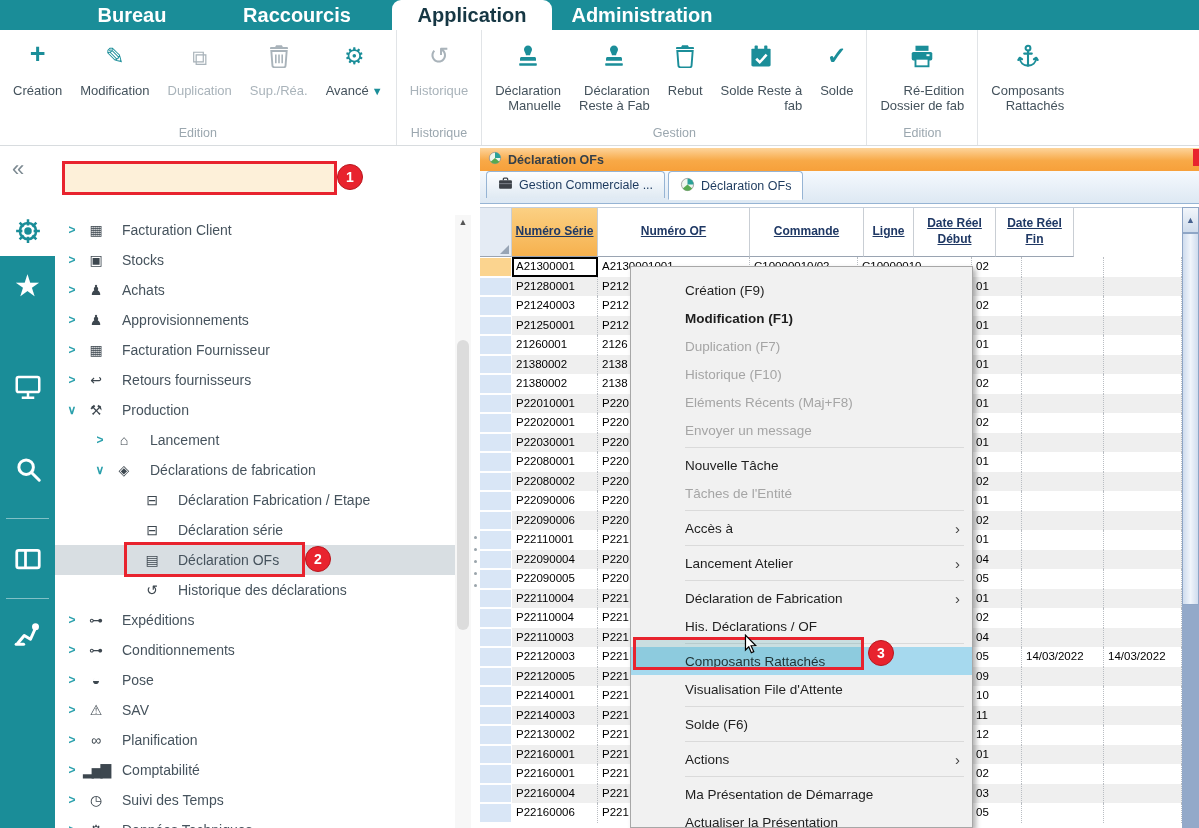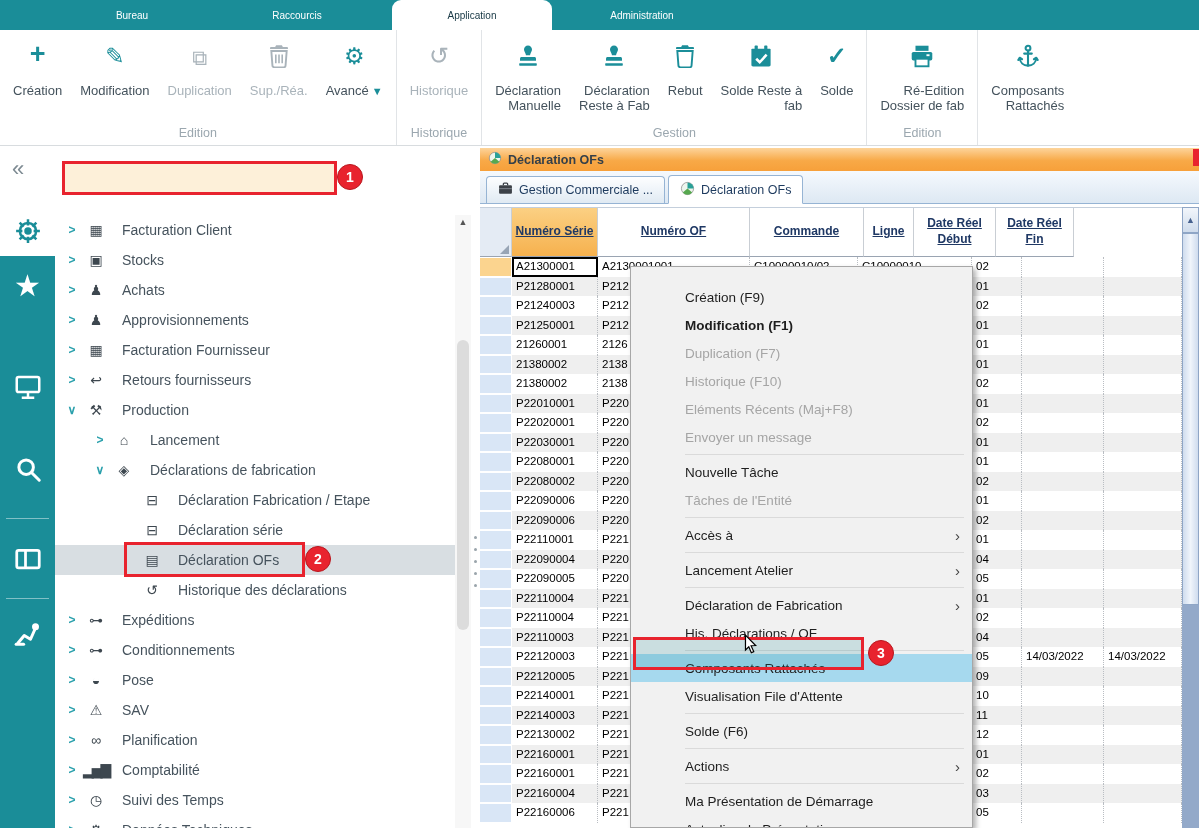--- a/index.html
+++ b/index.html
@@ -1,21 +1,21 @@
 <!DOCTYPE html>
 <html><head>
 <meta charset="utf-8">
 <style>
   *{margin:0;padding:0;box-sizing:border-box}
   html,body{width:1199px;height:828px;overflow:hidden}
   body{position:relative;font-family:"Liberation Sans",sans-serif;background:#fff}
 
   
   .topbar{position:absolute;left:0;top:0;width:1199px;height:30px;background:#1a8d98;display:flex;padding-left:62px}
-  .toptab{width:140px;display:flex;align-items:center;justify-content:center;color:#fff;font-weight:normal;font-size:10px}
+  .toptab{width:140px;display:flex;align-items:center;justify-content:center;color:#fff;font-weight:bold;font-size:20px}
   .toptab.w2{width:190px}.toptab.w3{width:180px}
   .toptab.active{background:#fff;color:#163744;border-radius:9px 9px 0 0;width:160px}
 
   
   .ribbon{position:absolute;left:0;top:30px;width:1199px;height:116px;background:#fff;border-bottom:1px solid #d8dcdf;display:flex}
   .rgroup{display:flex;flex-direction:column;align-items:center;padding:8px 4px 0;border-right:1px solid #e1e4e7}
   .rbtns{display:flex}
   .rbtn{display:flex;flex-direction:column;align-items:center;padding:2px 9px;color:#44525c}
   .ric{height:28px;display:flex;align-items:flex-end;justify-content:center;color:#1b8e99;line-height:1}
   .ric svg{width:24px;height:24px}
@@ -41,21 +41,21 @@
   .titem.selected{background:#d8dee2}
   .treescroll{position:absolute;left:455px;top:69px;width:16px;height:613px;background:#f7f7f7}
   .tsarrow{height:14px;text-align:center;font-size:9px;color:#555;line-height:14px}
   .tsthumb{position:absolute;left:2px;top:125px;width:12px;height:290px;background:#dcdcdc;border-radius:6px}
   .splitdots{position:absolute;left:472px;top:390px;width:6px;display:flex;flex-direction:column;gap:9px;align-items:center}
   .dot{width:3px;height:3px;background:#9aa4ab;border-radius:50%}
 
   
   .main{position:absolute;left:480px;top:146px;width:719px;height:682px;background:#fff}
   .otitle{position:absolute;left:0;top:2px;width:719px;height:23px;background:linear-gradient(#fdd49b,#f8a947 55%,#f7a03a);display:flex;align-items:center;padding-left:8px;gap:6px;font-size:12.5px;font-weight:bold;color:#343f49}
-  .tabstrip{position:absolute;left:0;top:25px;width:719px;height:33px;background:linear-gradient(#f5f9fd,#dde8f3);border-bottom:1px solid #96b4d4;display:flex;align-items:flex-end;padding-left:6px;gap:3px}
+  .tabstrip{position:absolute;left:0;top:25px;width:719px;height:33px;background:linear-gradient(#f5f9fd,#dde8f3);border-bottom:1px solid #96b4d4;display:flex;align-items:flex-start;padding-left:6px;gap:3px}
   .dtab{height:27px;display:flex;align-items:center;gap:6px;padding:0 11px;border:1px solid #96b4d4;border-bottom:none;border-radius:4px 4px 0 0;background:linear-gradient(#fdfeff,#e0eaf3);font-size:12.5px;color:#1d3a5e;white-space:nowrap}
   .dtab.active{background:#fff;height:29px;z-index:2;margin-bottom:-1px;border-bottom:1px solid #fff}
   .dtab svg{width:15px;height:15px}
 
   
   .thead{position:absolute;left:0;top:61px;width:702px;height:50px;display:flex;background:#fff;border-top:1px solid #c4cfdc}
   .hc{border-right:1px solid #c9ced4;border-bottom:1px solid #9aa4b2;display:flex;align-items:center;justify-content:center;font-size:12px;font-weight:bold;color:#1f3864;overflow:hidden}
   .hc span{text-decoration:underline;white-space:pre-line;text-align:center;line-height:1.3}
   .hc.corner{background:#e4ebf4;position:relative}
   .tri{position:absolute;right:2px;bottom:2px;width:0;height:0;border-left:9px solid transparent;border-bottom:9px solid #98a5b5}
@@ -66,21 +66,21 @@
   .trow:nth-of-type(even){background:#efefef}
   .sel{width:32px;flex:none;background:#d9e6f6;border:1px solid #fff;border-left:none}
   .trow:first-of-type .sel{background:#fbd48f}
   .c{border-right:1px dotted #b9bdc2;padding-left:4px;font-size:11.5px;line-height:19.5px;white-space:nowrap;overflow:hidden;color:#000}
   .trow:first-of-type .c.wserie{outline:2px solid #000;outline-offset:-2px;background:#fff}
   .gscroll{position:absolute;left:702px;top:61px;width:17px;height:621px;background:#93a9c9}
   .gsbtn{position:absolute;top:0;left:0;width:17px;height:26px;background:linear-gradient(#f2f6fb,#cfdcec);border:1px solid #8fa6c6;color:#46618e;font-size:9px;display:flex;align-items:center;justify-content:center}
   .gsthumb{position:absolute;top:26px;left:0;width:17px;height:372px;background:linear-gradient(90deg,#cfdcee,#f0f5fb 50%,#cfdcee);border:1px solid #8fa6c6}
 
   
-  .cmenu{position:absolute;left:630px;top:266px;width:343px;height:562px;background:#f1f1f1;border:1px solid #a7a7a7;box-shadow:3px 3px 5px rgba(0,0,0,.3);padding-top:16px;overflow:hidden;z-index:40}
+  .cmenu{position:absolute;left:630px;top:266px;width:343px;height:562px;background:#f1f1f1;border:1px solid #a7a7a7;box-shadow:3px 3px 5px rgba(0,0,0,.3);padding-top:9px;overflow:hidden;z-index:40}
   .mi{height:28px;display:flex;align-items:center;padding:0 12px 0 54px;font-size:13.5px;color:#1e1e1e}
   .milabel{white-space:nowrap}
   .miarrow{margin-left:auto;color:#444;font-size:15px}
   .mi.mdis{color:#a5a5a5}
   .mi.mbold{font-weight:bold}
   .mi.hl{background:#a6d9ee}
   .msep{height:1px;background:#dadada;margin:3px 8px 3px 54px}
 
   
   .annbox{position:absolute;border:3px solid #e8232e;z-index:60}

